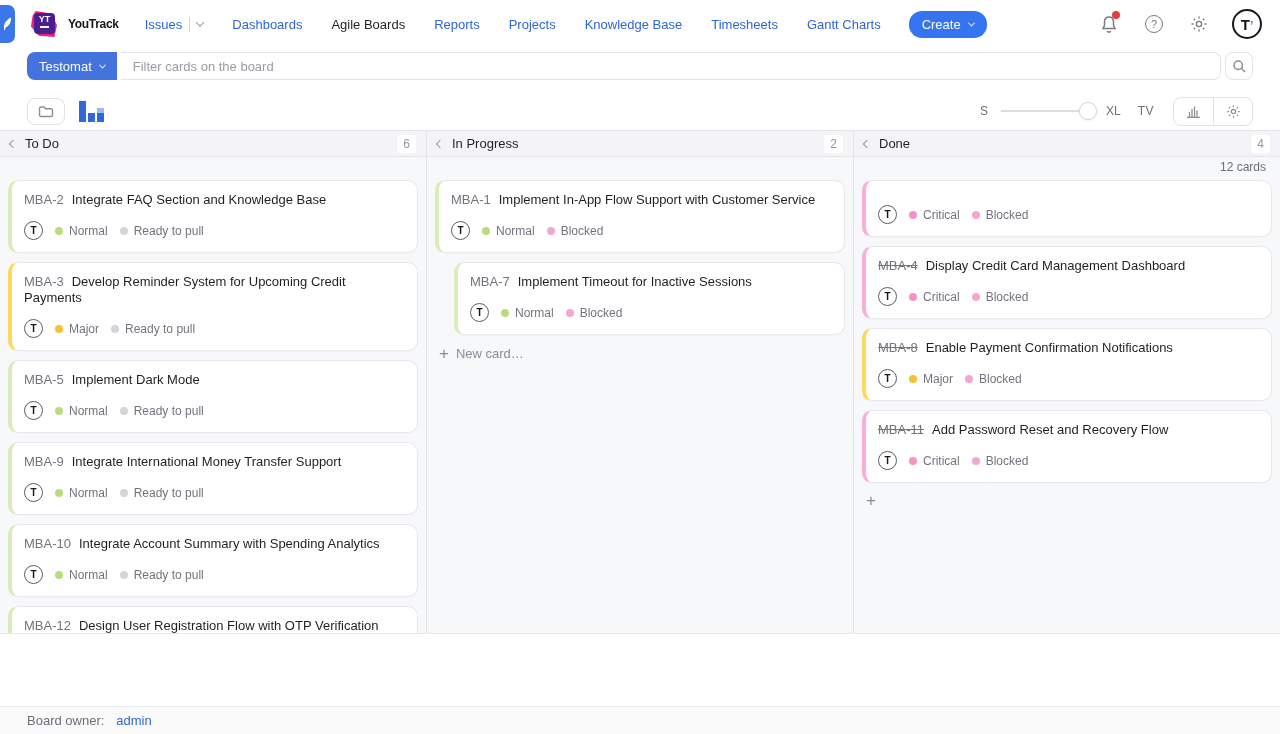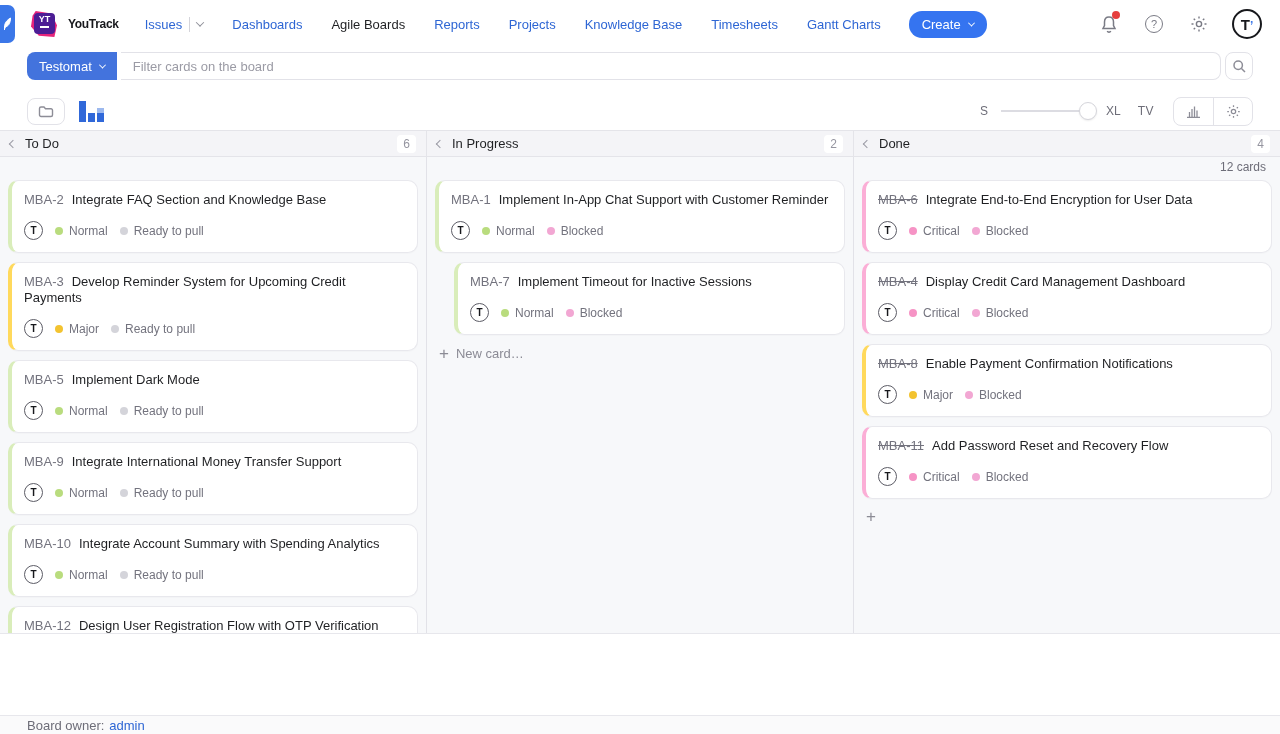--- a/index.html
+++ b/index.html
@@ -108,22 +108,22 @@
             font-size:10px; font-weight:bold; color:#17181c; display:flex; align-items:center;
             justify-content:center; cursor:pointer; }
   .meta-field { display:flex; align-items:center; gap:6px; font-size:12px; color:#73737e; }
   .dot { width:8px; height:8px; border-radius:50%; display:inline-block; }
   .add-row { display:flex; align-items:center; gap:7px; color:#8b8b95; font-size:13px;
              padding:2px 4px; cursor:pointer; }
   .add-row .plus { font-size:17px; font-weight:400; color:#8b8b95; line-height:14px; }
 
   
   .spacer { flex:1; background:#fff; }
-  .footer { height:19px; border-top:1px solid #e7e7ec; background:#fafafb; display:flex;
-            align-items:center; padding:0 27px; font-size:13px; color:#6d6d78; gap:5px; }
+  .footer { height:28px; border-top:1px solid #e7e7ec; background:#fafafb; display:flex;
+            align-items:center; padding:0 27px; font-size:13px; color:#6d6d78; gap:12px; }
   .footer a { color:#2e66d4; text-decoration:none; cursor:pointer; }
 
   svg { display:block; }
 </style>
 </head>
 <body>
 
 <div class="page">
 
   <div class="topbar">
@@ -355,21 +355,21 @@
 
   </div>
 </div>
 
     </div>
     <div class="column">
       <div class="col-top"></div>
       <div>
   <div class="card" style="border-left-color: rgb(217, 237, 186);">
     <div class="card-top">
-      <span class="card-id">MBA-1</span><span class="card-title">Implement In-App Chat Support with Customer Reminder</span>
+      <span class="card-id">MBA-1</span><span class="card-title">Implement In-App Flow Support with Customer Service</span>
     </div>
     <div class="card-meta">
       <span class="avatar">T</span>
       <span class="meta-field">
         <span class="dot pri-dot" style="background: rgb(185, 220, 126);"></span>
         <span class="pri-label">Normal</span>
       </span>
       <span class="meta-field">
         <span class="dot st-dot" style="background: rgb(242, 167, 211);"></span>
         <span class="st-label">Blocked</span>
@@ -396,23 +396,20 @@
 </div>
       <div class="add-row">
         <span class="plus">+</span>
         <span>New card…</span>
       </div>
     </div>
     <div class="column">
       <div class="col-top">12 cards</div>
       <div>
   <div class="card" style="border-left-color: rgb(251, 174, 214);">
-    <div class="card-top">
-      <span class="card-id done">MBA-6</span><span class="card-title">Integrate End-to-End Encryption for User Data</span>
-    </div>
     <div class="card-meta">
       <span class="avatar">T</span>
       <span class="meta-field">
         <span class="dot pri-dot" style="background: rgb(246, 147, 197);"></span>
         <span class="pri-label">Critical</span>
       </span>
       <span class="meta-field">
         <span class="dot st-dot" style="background: rgb(242, 167, 211);"></span>
         <span class="st-label">Blocked</span>
       </span>

